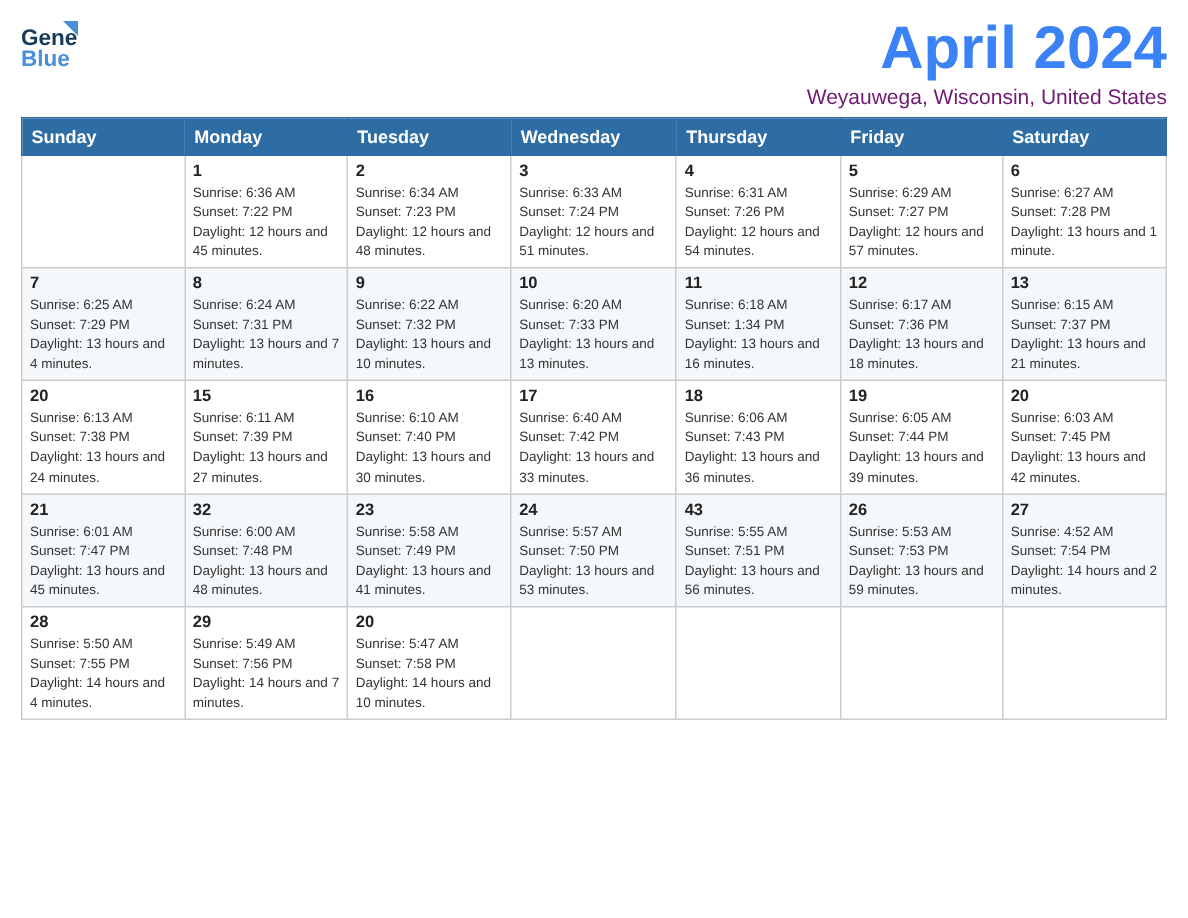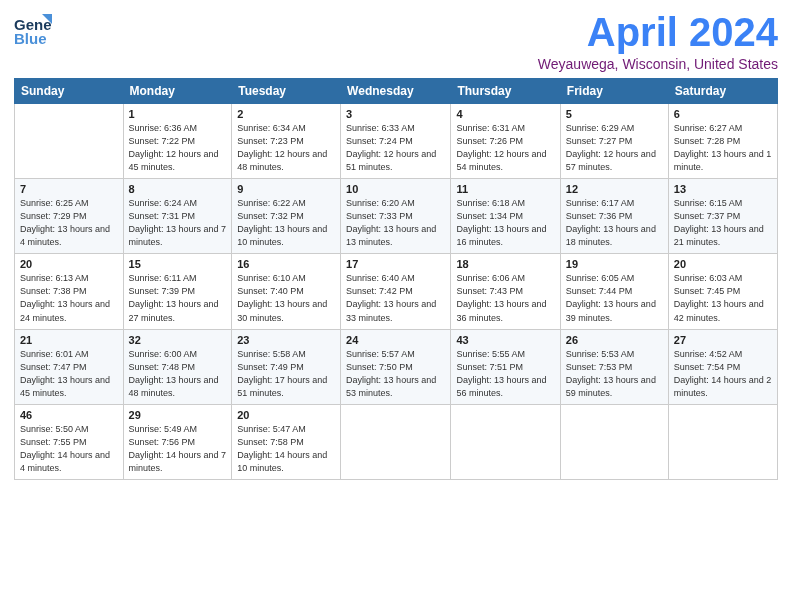--- a/index.html
+++ b/index.html
@@ -304,21 +304,21 @@
           <span>Sunrise: 6:00 AM</span><br>
           <span>Sunset: 7:48 PM</span><br>
           <span>Daylight: 13 hours and 48 minutes.</span>
         </div>
       </td>
           <td>
         <span class="day-num">23</span>
         <div class="day-info">
           <span>Sunrise: 5:58 AM</span><br>
           <span>Sunset: 7:49 PM</span><br>
-          <span>Daylight: 17 hours and 51 minutes.</span>
+          <span>Daylight: 13 hours and 41 minutes.</span>
         </div>
       </td>
           <td>
         <span class="day-num">24</span>
         <div class="day-info">
           <span>Sunrise: 5:57 AM</span><br>
           <span>Sunset: 7:50 PM</span><br>
           <span>Daylight: 13 hours and 53 minutes.</span>
         </div>
       </td>
@@ -342,21 +342,21 @@
         <span class="day-num">27</span>
         <div class="day-info">
           <span>Sunrise: 4:52 AM</span><br>
           <span>Sunset: 7:54 PM</span><br>
           <span>Daylight: 14 hours and 2 minutes.</span>
         </div>
       </td>
         </tr>
         <tr>
           <td>
-        <span class="day-num">46</span>
+        <span class="day-num">28</span>
         <div class="day-info">
           <span>Sunrise: 5:50 AM</span><br>
           <span>Sunset: 7:55 PM</span><br>
           <span>Daylight: 14 hours and 4 minutes.</span>
         </div>
       </td>
           <td>
         <span class="day-num">29</span>
         <div class="day-info">
           <span>Sunrise: 5:49 AM</span><br>

